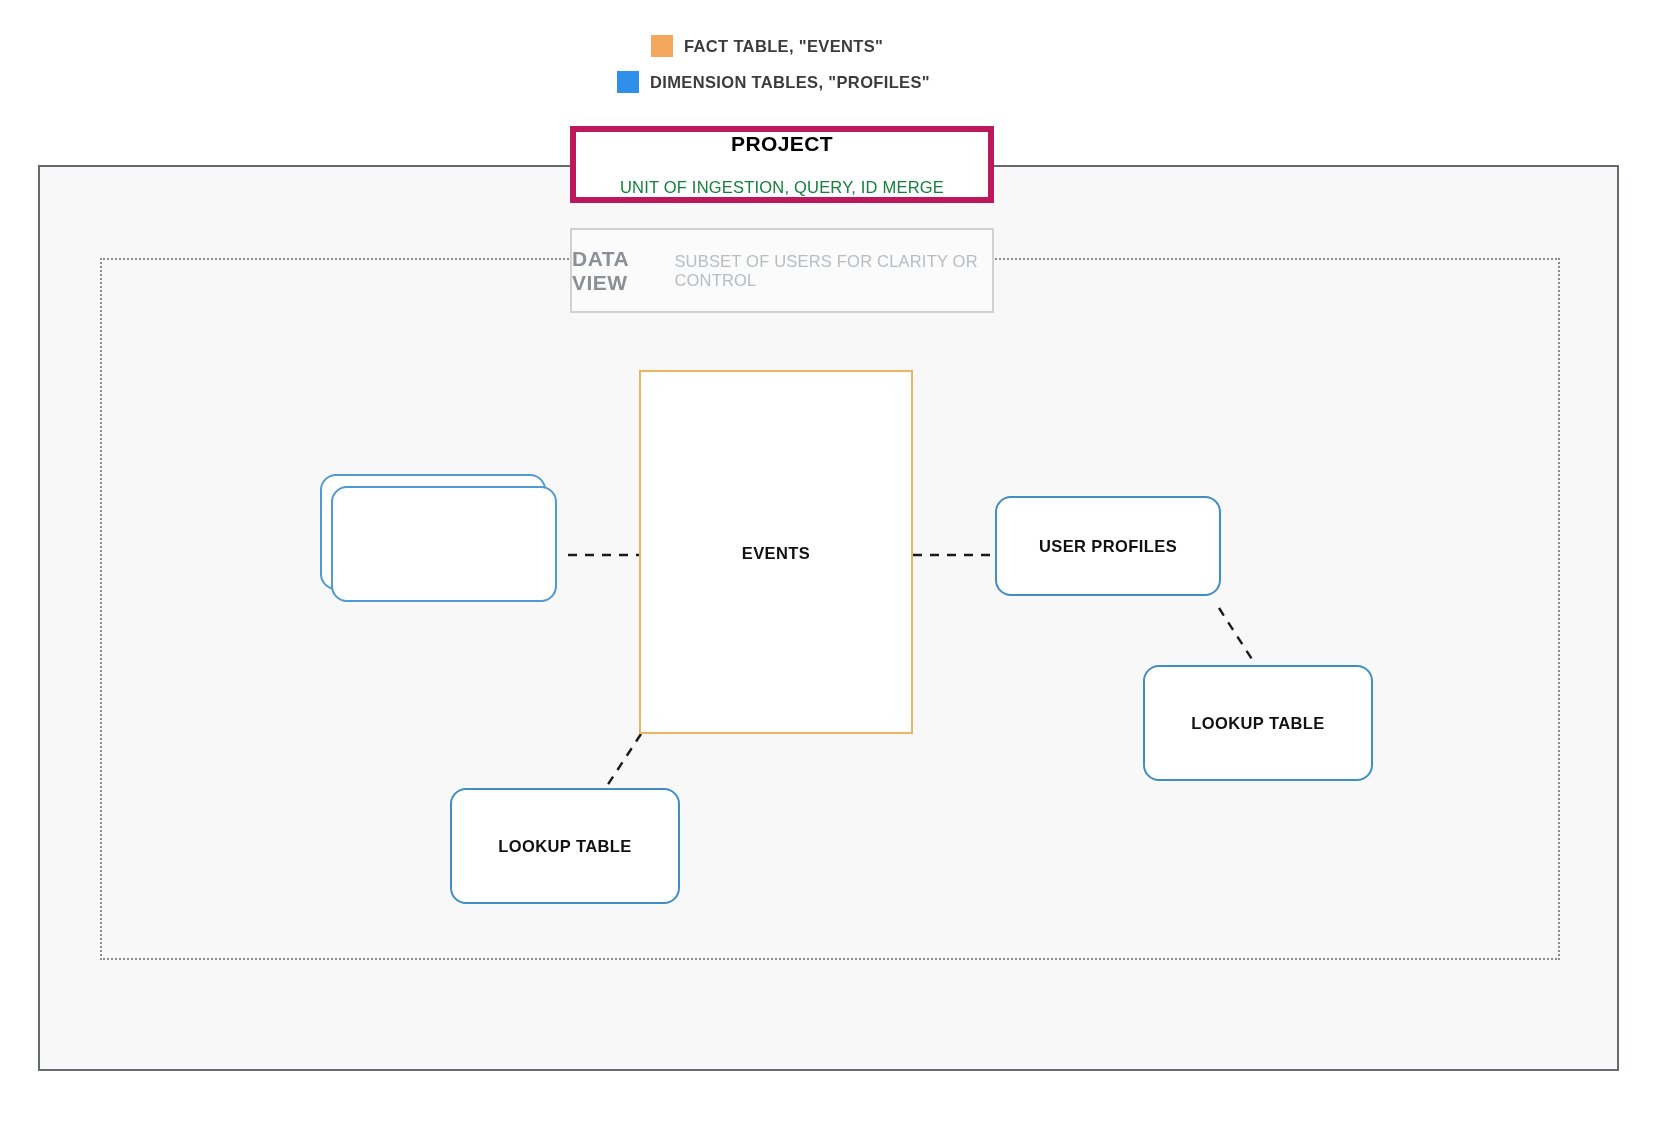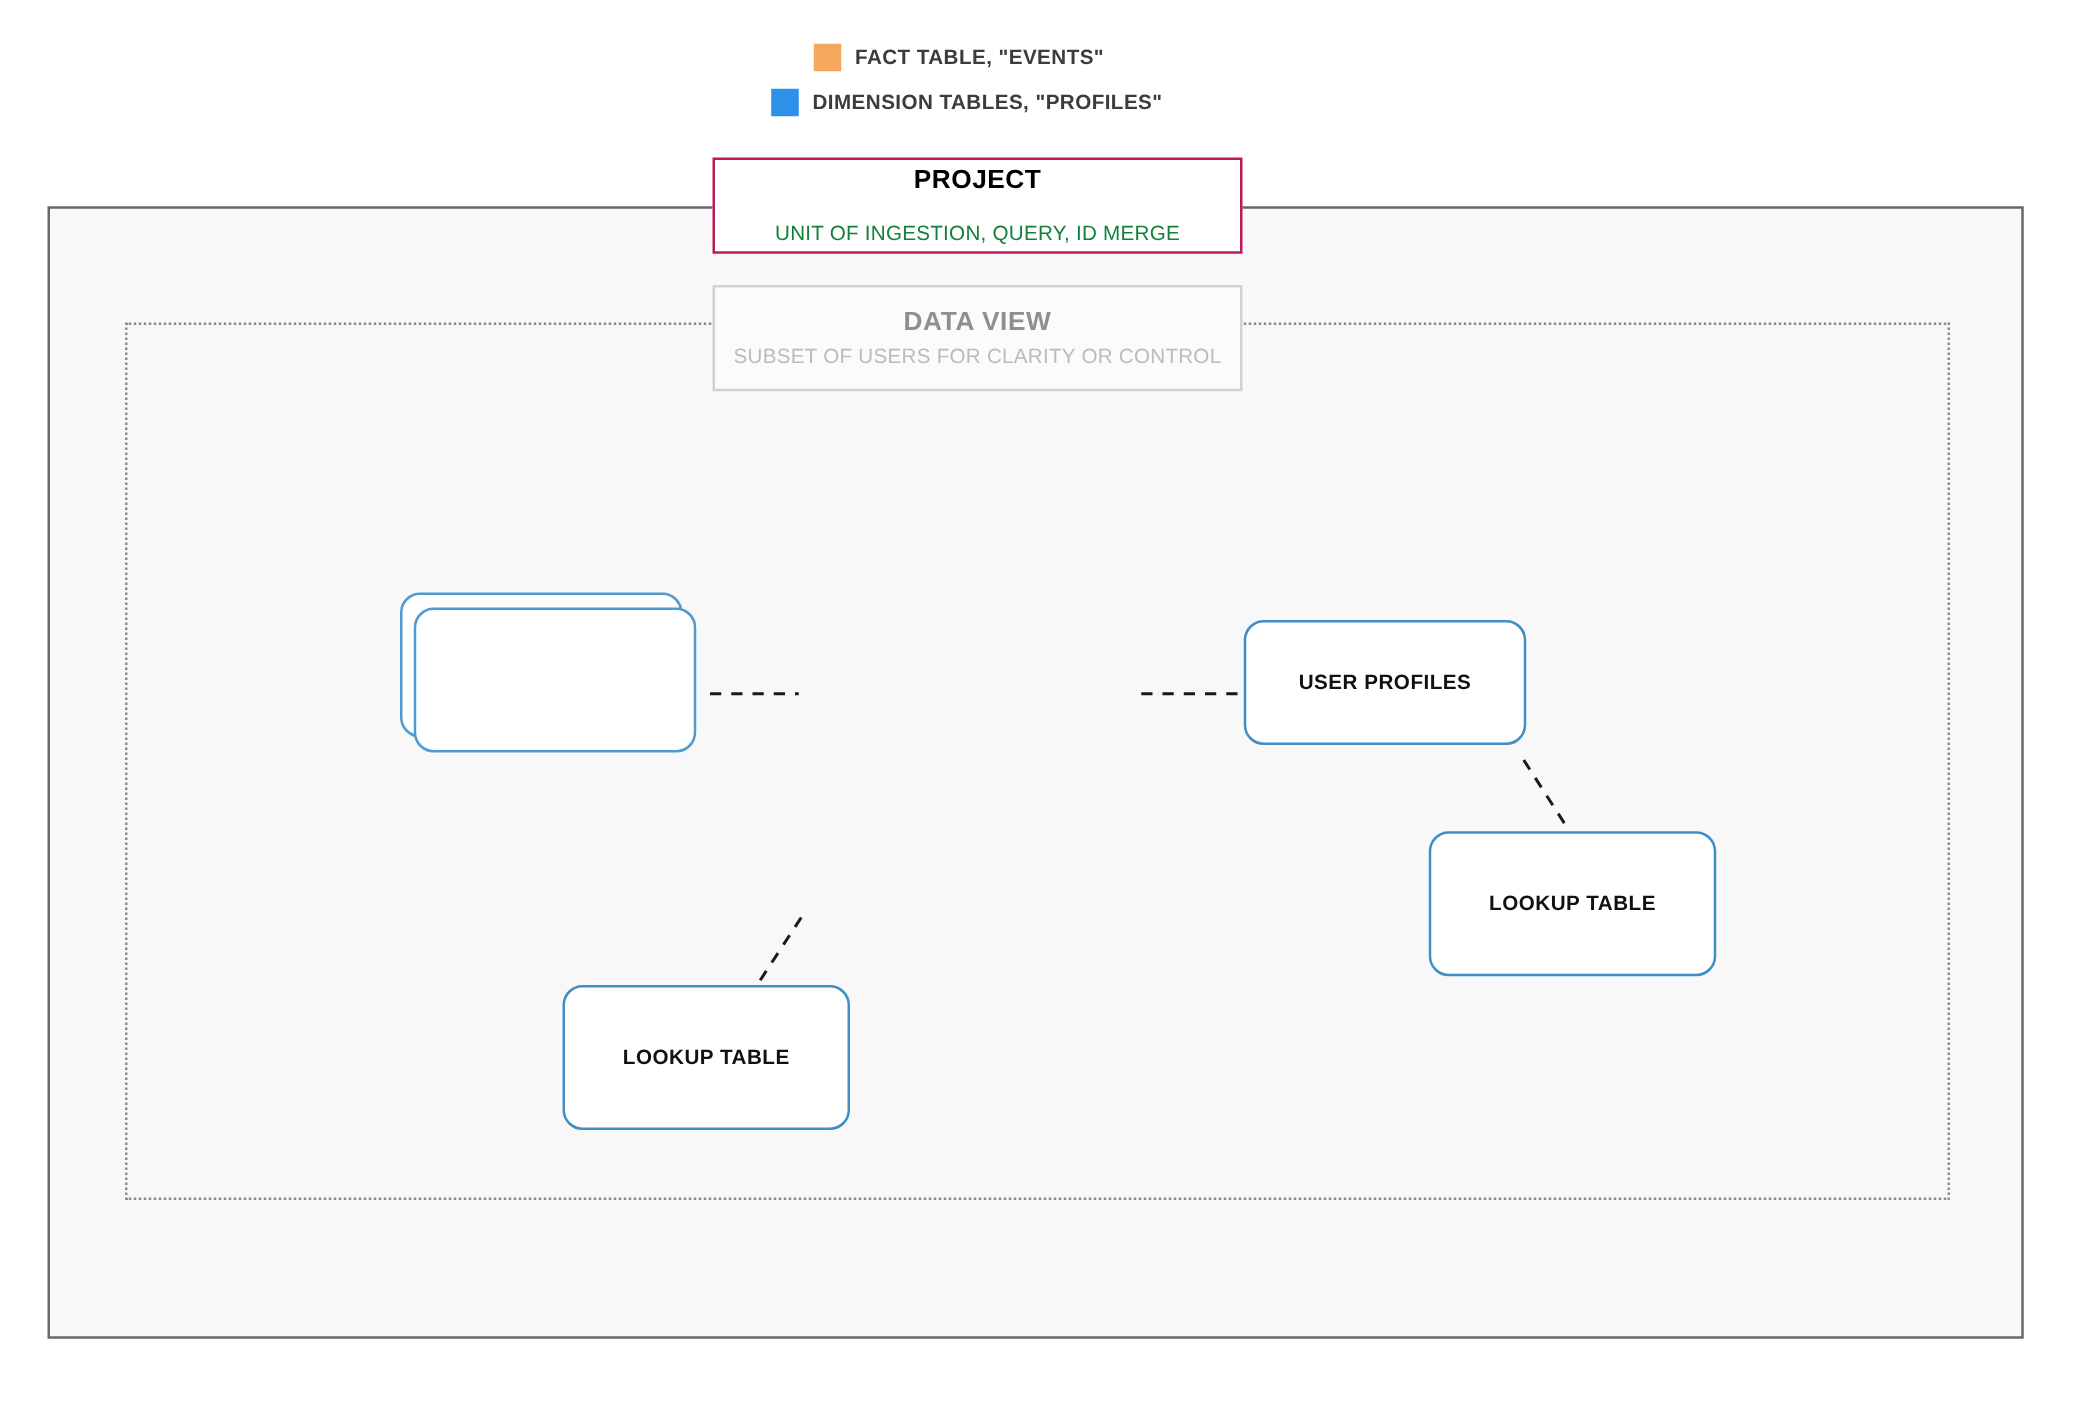--- a/index.html
+++ b/index.html
@@ -65,21 +65,21 @@
   }
 
   
   #project-card {
     position: absolute;
     left: 570px;
     top: 126px;
     width: 424px;
     height: 77px;
     box-sizing: border-box;
-    border: 2px solid #be185d;
+    border: 6px solid #be185d;
     background: #ffffff;
     display: flex;
     flex-direction: column;
     align-items: center;
     justify-content: center;
     gap: 22px;
     z-index: 20;
   }
   #project-card .card-title {
     font-size: 21px;
@@ -97,21 +97,21 @@
   #dataview-card {
     position: absolute;
     left: 570px;
     top: 228px;
     width: 424px;
     height: 85px;
     box-sizing: border-box;
     border: 2px solid #cfd1d3;
     background: #fbfbfb;
     display: flex;
-    flex-direction: column;
+    flex-direction: row;
     align-items: center;
     justify-content: center;
     gap: 6px;
     z-index: 20;
   }
   #dataview-card .card-title {
     font-size: 21px;
     font-weight: bold;
     color: #8c9094;
     letter-spacing: 0.5px;
@@ -224,20 +224,23 @@
   <div id="project-card">
     <div class="card-title">PROJECT</div>
     <div class="card-sub">UNIT OF INGESTION, QUERY, ID MERGE</div>
   </div>
 
   <div id="dataview-card">
     <div class="card-title">DATA VIEW</div>
     <div class="card-sub">SUBSET OF USERS FOR CLARITY OR CONTROL</div>
   </div>
 
+  <div id="events-box">
+    <div id="events-label">EVENTS</div>
+  </div>
 
   <div class="profile-ghost" id="group-ghost-2"></div>
   <div class="profile-ghost" id="group-ghost-1"></div>
 
   <div class="profile-card" id="user-profiles">
     <span class="card-label">USER PROFILES</span>
   </div>
 
   <div class="profile-card" id="lookup-right">
     <span class="card-label">LOOKUP TABLE</span>

